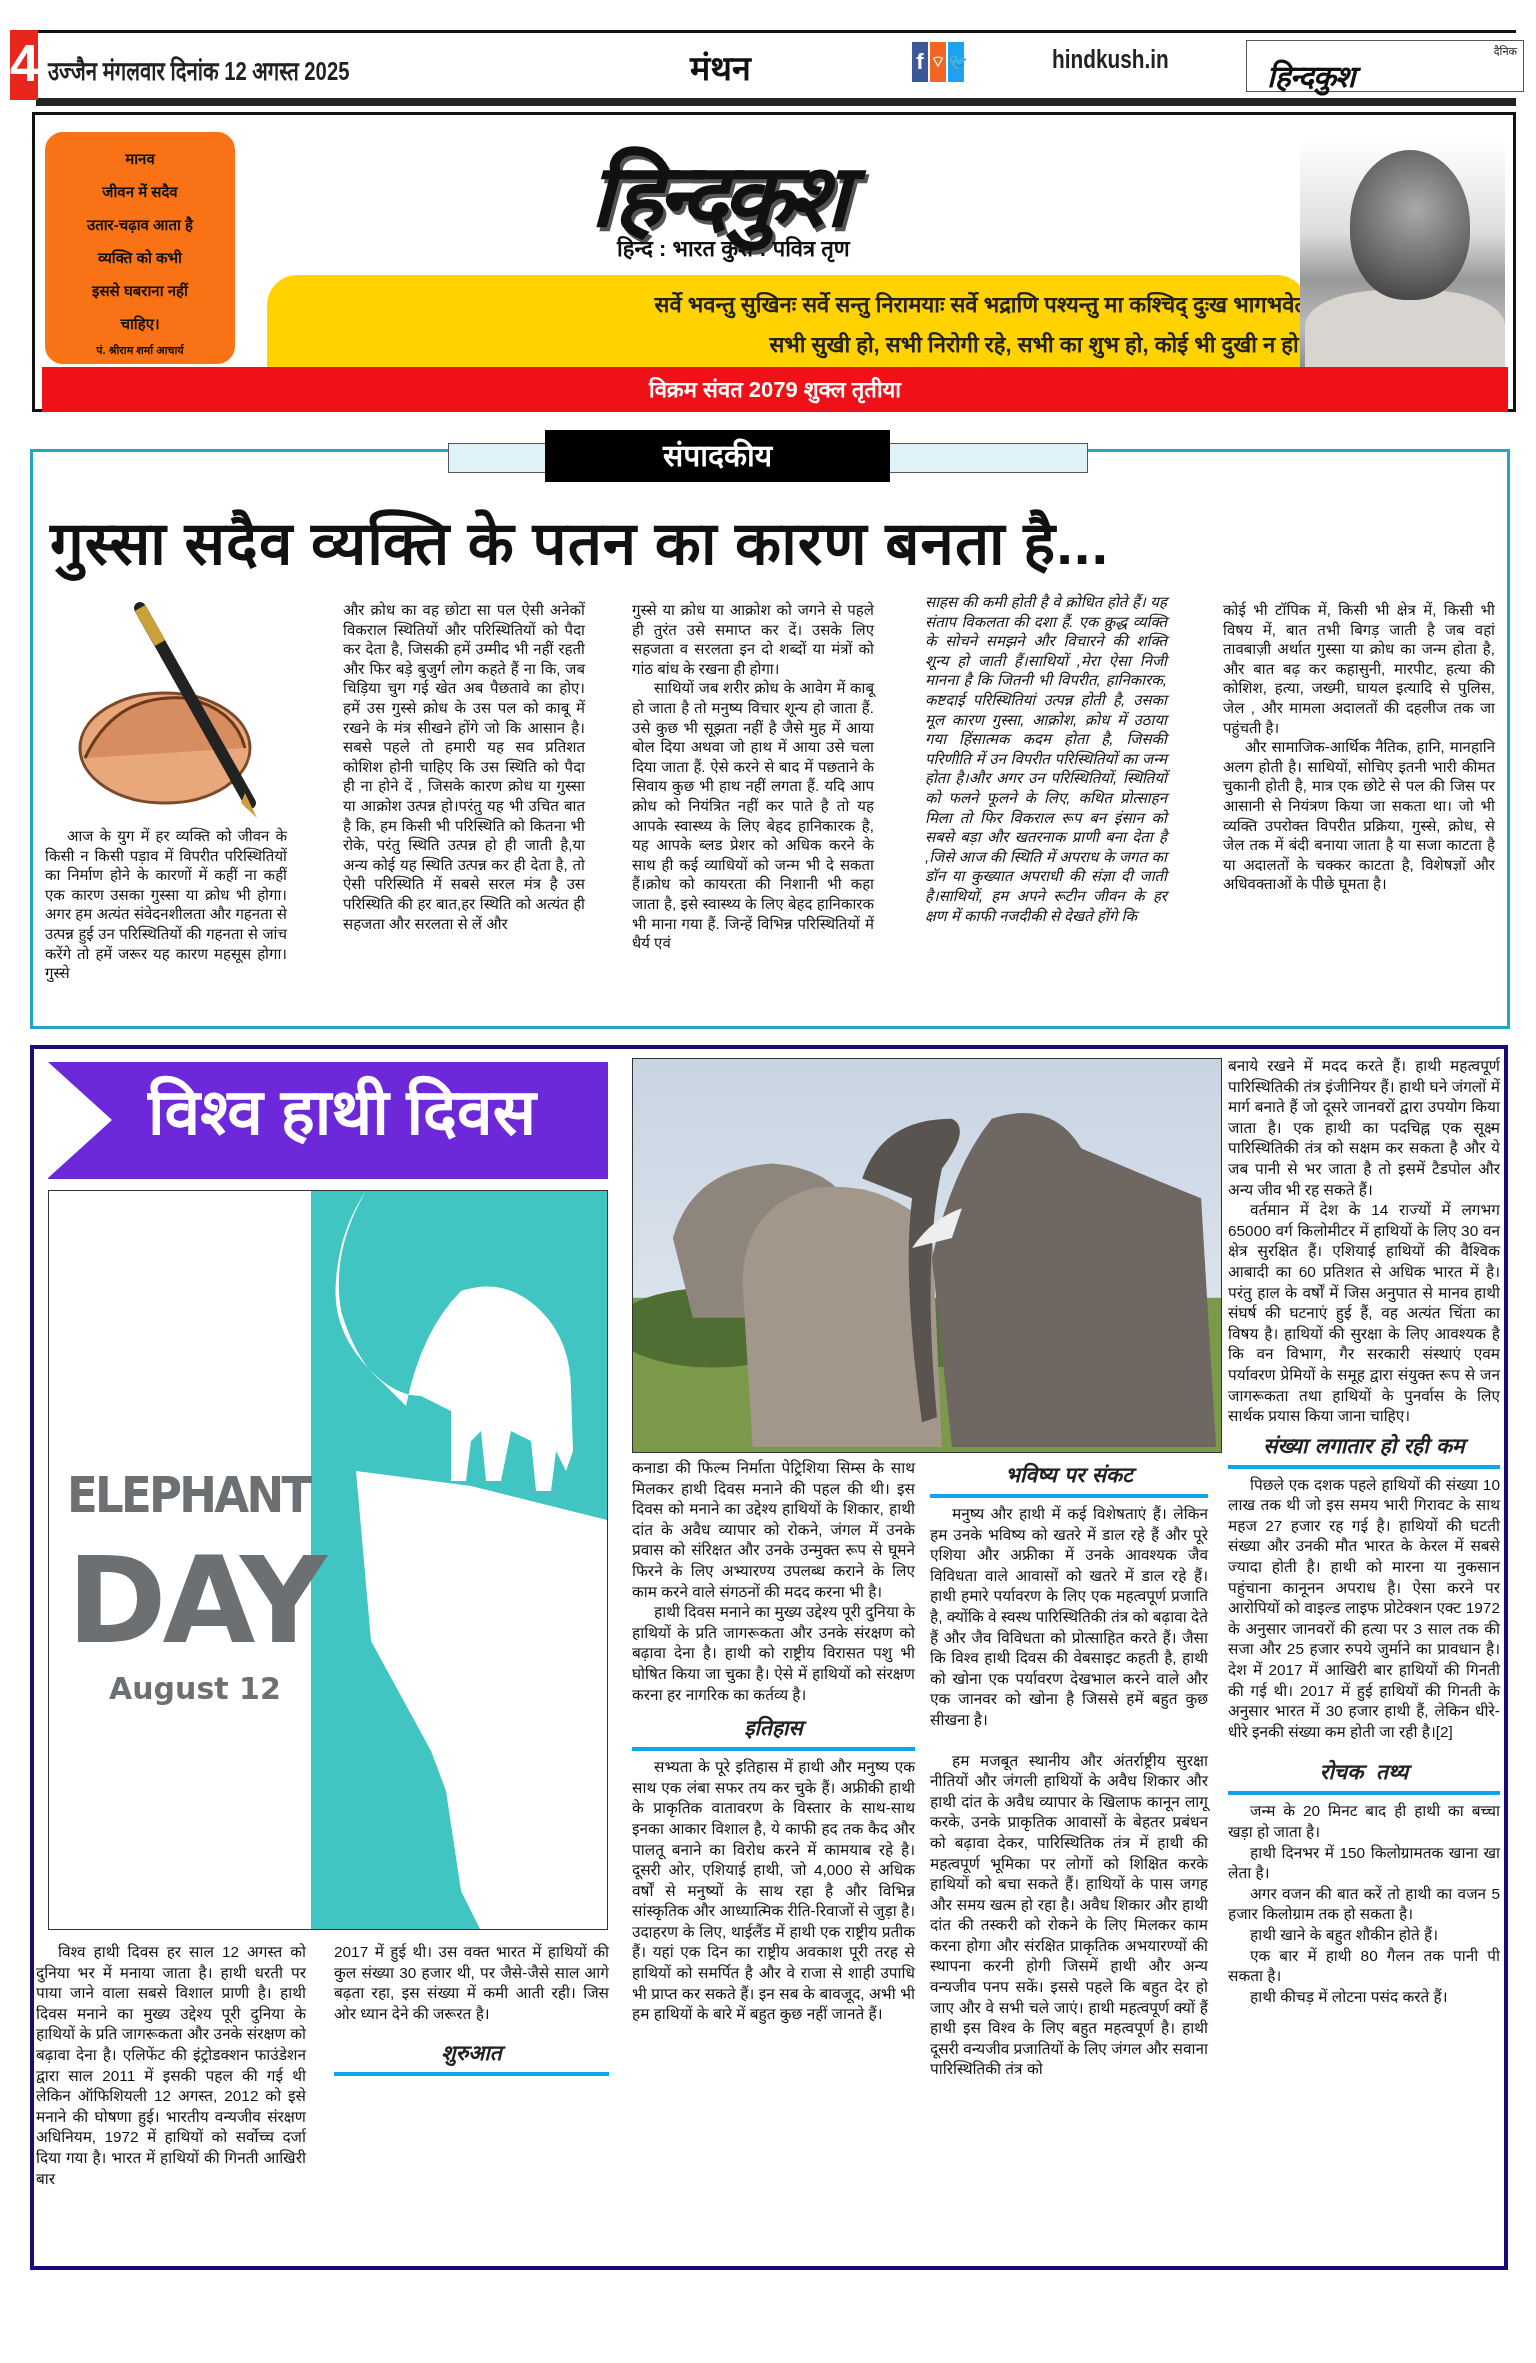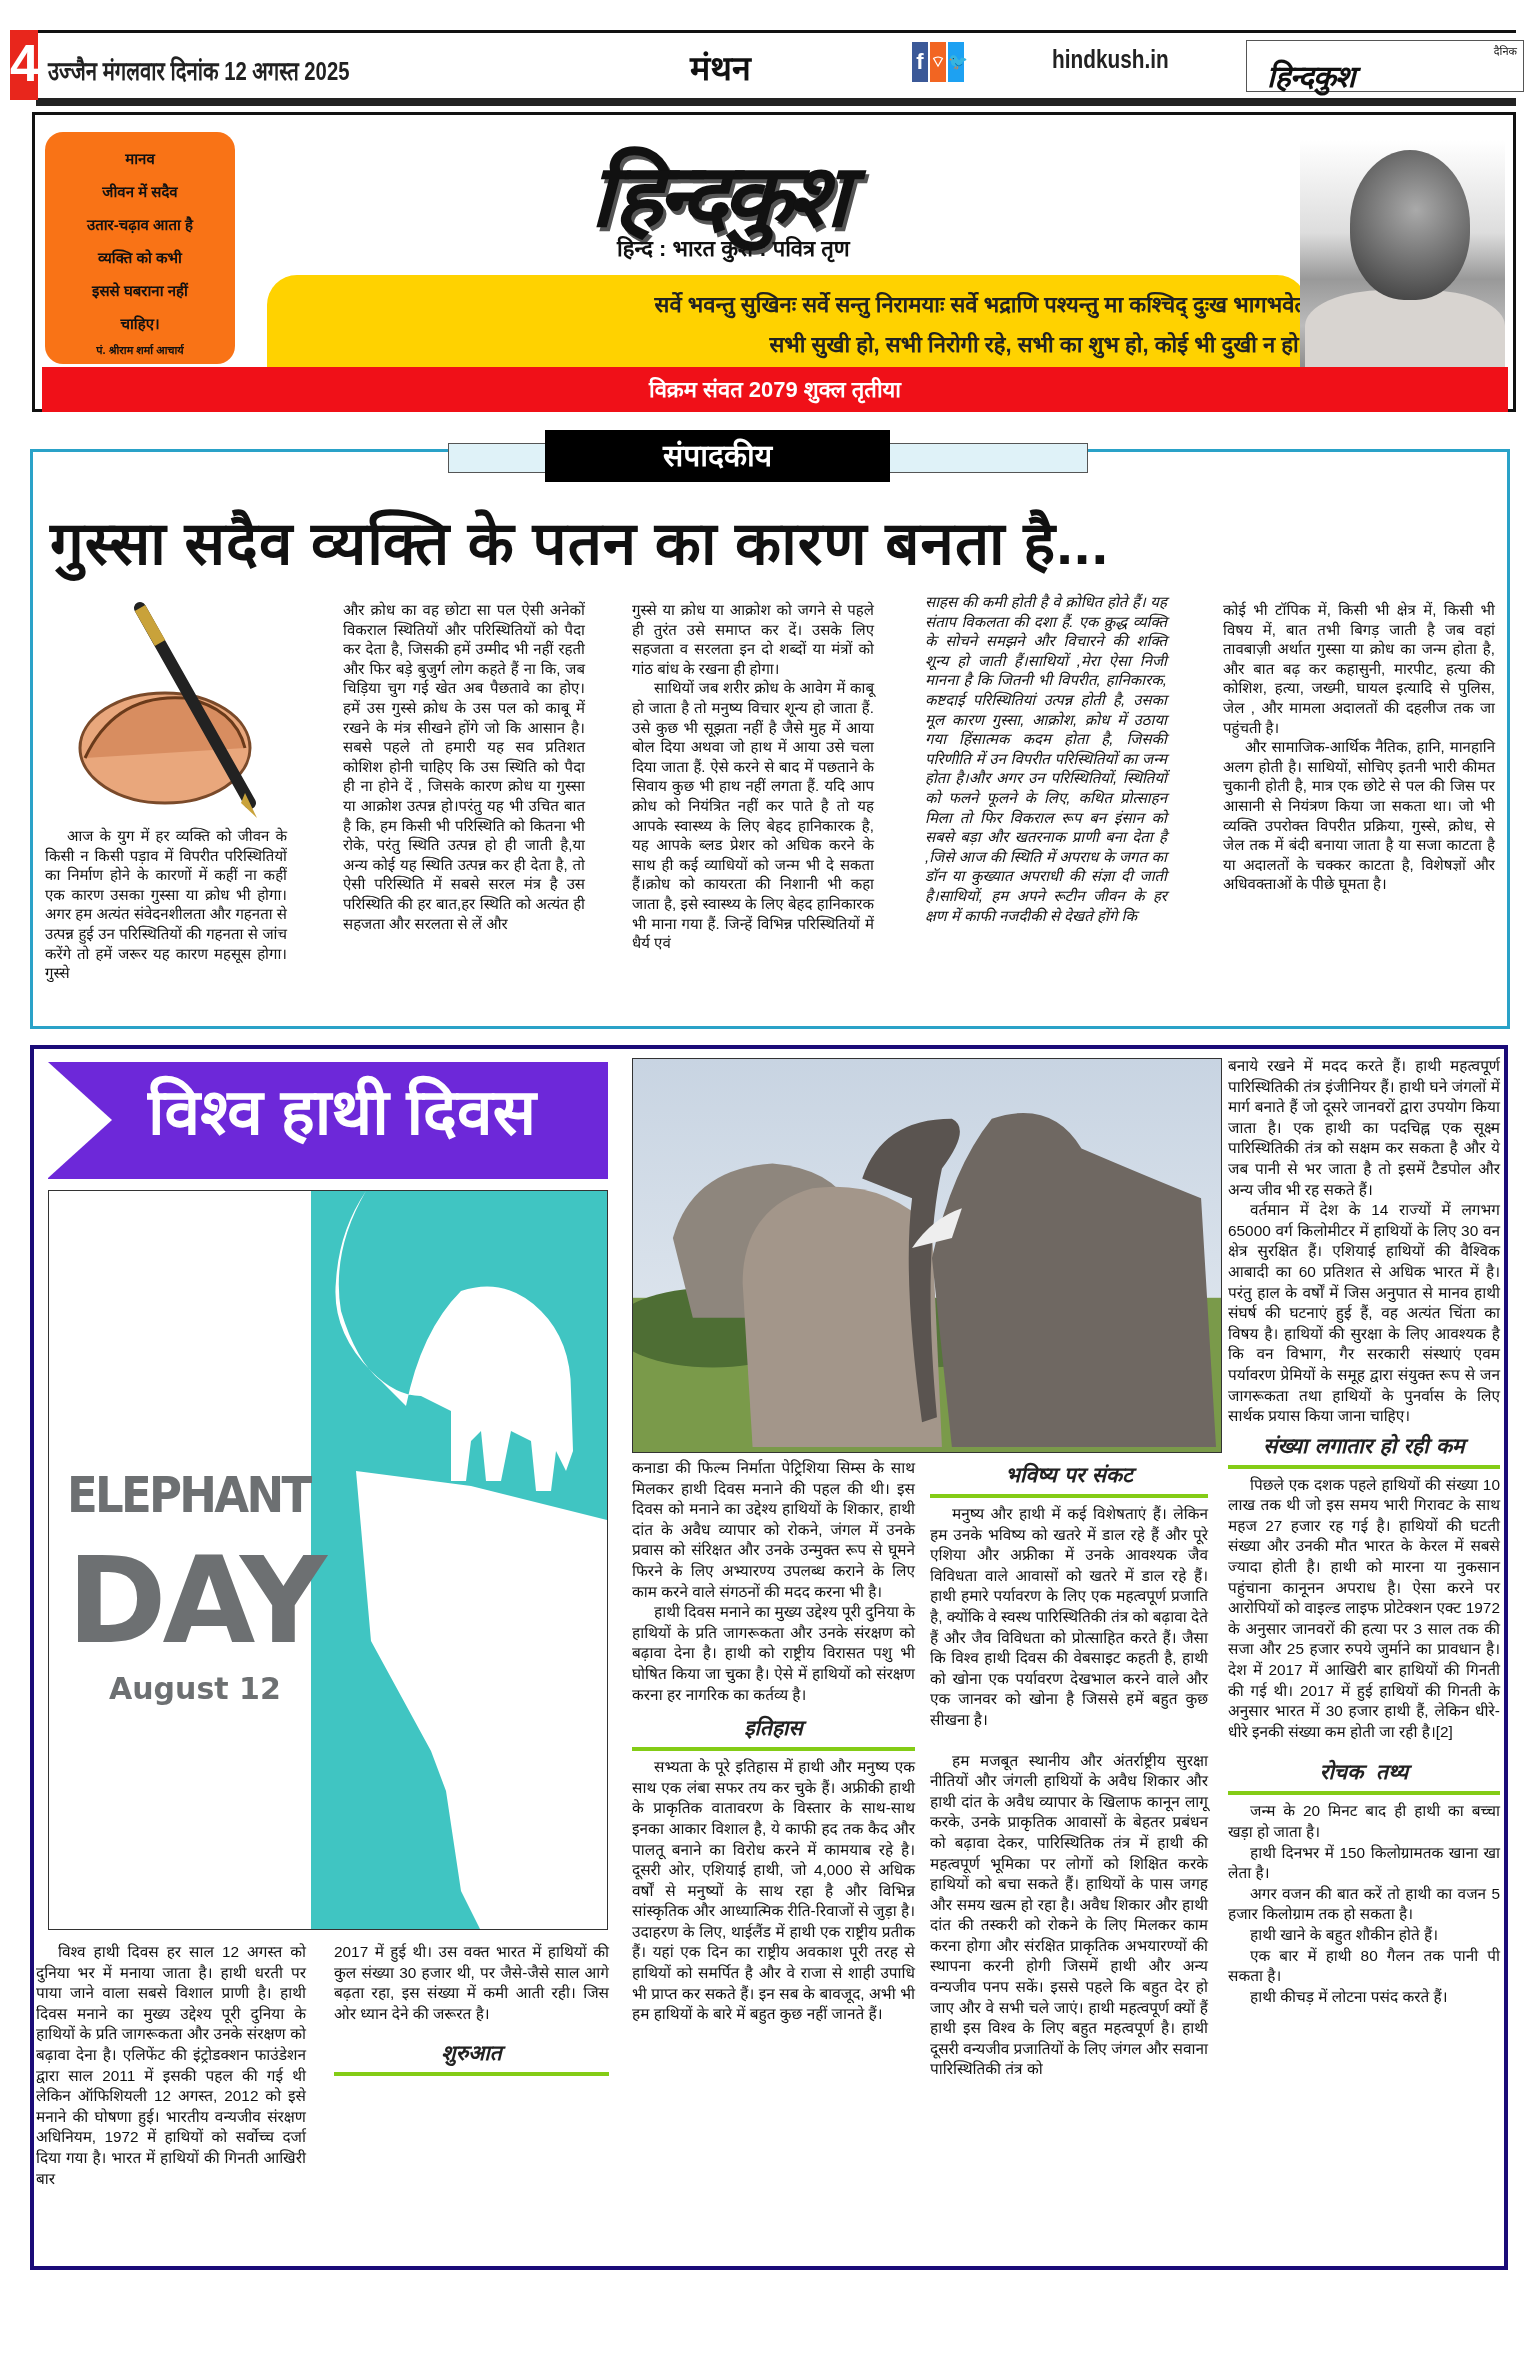--- a/index.html
+++ b/index.html
@@ -48,21 +48,21 @@
   .el-banner { left: 48px; top: 1062px; width: 560px; height: 117px; background: #6d28d9; }
   .el-banner .tri { position: absolute; left: 0; top: 0; width: 0; height: 0; border-top: 58px solid transparent; border-bottom: 58px solid transparent; border-left: 64px solid #fff; }
   .el-banner .txt { position: absolute; left: 100px; top: 4px; font: bold 64px "Liberation Sans", sans-serif; color: #fff; }
   .poster { left: 48px; top: 1190px; width: 560px; height: 740px; border: 1px solid #333; background: #fff; overflow: hidden; }
   .poster .teal { position: absolute; left: 262px; top: 0; width: 300px; height: 740px; background: #40c5c2; }
   .poster .w1 { position: absolute; left: 18px; top: 210px; font: bold 58px "DejaVu Sans", sans-serif; color: #6d7072; letter-spacing: -1px; }
   .poster .w2 { position: absolute; left: 18px; top: 275px; font: bold 50px "DejaVu Sans", sans-serif; color: #6d7072; letter-spacing: -3px; transform: scaleX(0.9); transform-origin: left; }
   .poster .w3 { position: absolute; left: 18px; top: 340px; font: bold 120px "DejaVu Sans", sans-serif; color: #6d7072; letter-spacing: -4px; }
   .poster .w4 { position: absolute; left: 60px; top: 480px; font: bold 30px "DejaVu Sans", sans-serif; color: #6d7072; }
   .photo { left: 632px; top: 1058px; width: 590px; height: 395px; border: 1px solid #333; overflow: hidden; }
-  .sub-h { font: italic bold 21px "DejaVu Serif", serif; text-align: center; color: #222; border-bottom: 4px solid #84cc16; padding-bottom: 6px; }
+  .sub-h { font: italic bold 21px "DejaVu Serif", serif; text-align: center; color: #222; border-bottom: 4px solid #0ea5e9; padding-bottom: 6px; }
   .col2 { font: 15.4px "Liberation Sans", sans-serif; line-height: 20.6px; text-align: justify; color: #111; }
   .col2 p { text-indent: 22px; }
   .col2 p.nind { text-indent: 0; }
 </style>
 </head>
 <body>
 
 <div class="abs hdr"></div>
 <div class="abs hdr-shadow"></div>
 <div class="abs pageno">4</div>

